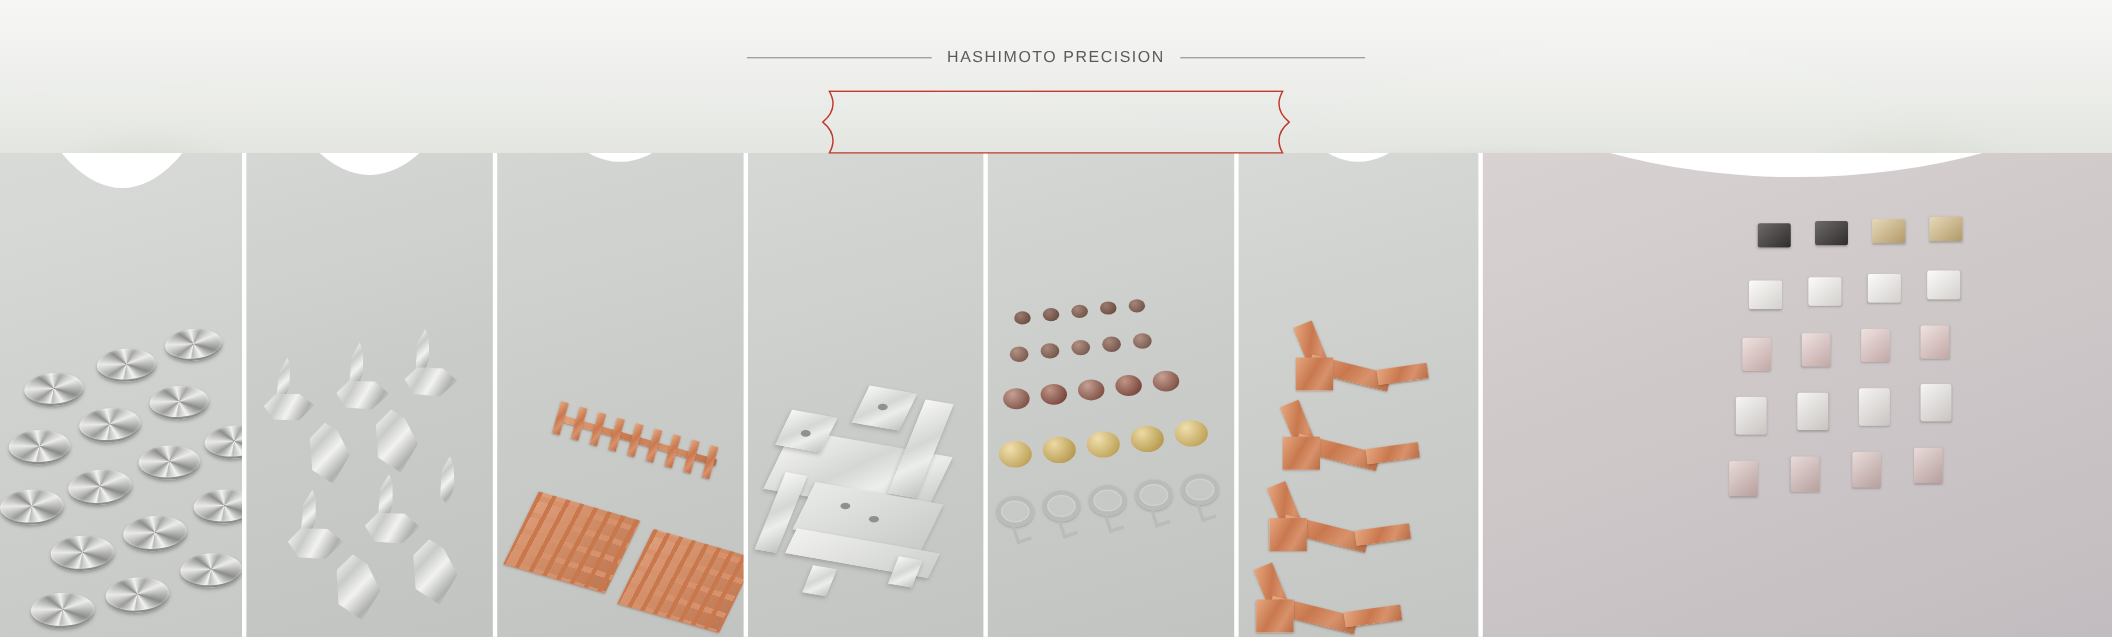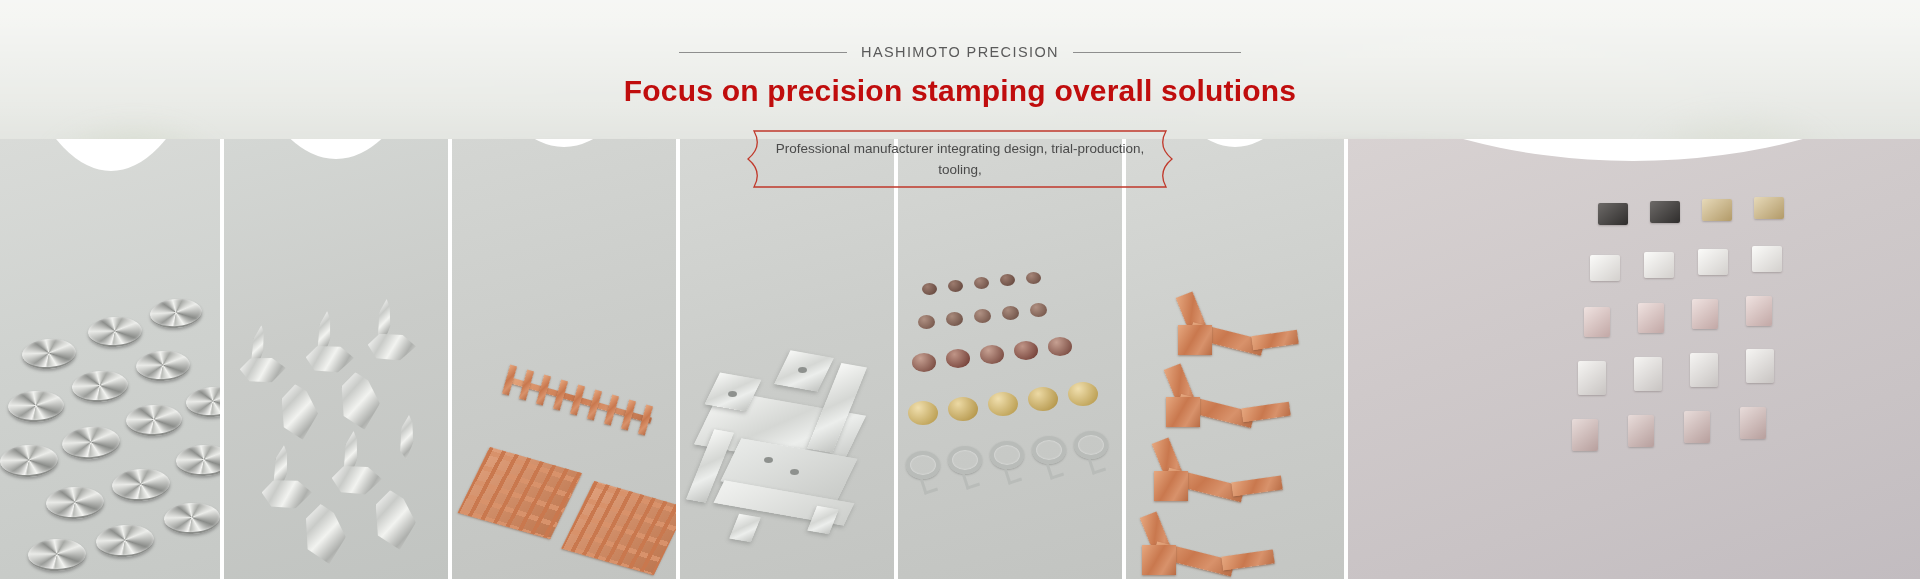--- a/index.html
+++ b/index.html
@@ -88,21 +88,21 @@
 
   
   .bg-wash {
     position:absolute; left:0; top:0; width:100%; height:46%;
     background:linear-gradient(180deg, rgba(255,255,255,.55) 0%, rgba(255,255,255,.30) 45%, rgba(255,255,255,0) 100%);
   }
 
   
   .copy {
     position:absolute; left:0; right:0; top:44px;
-    text-align:center; z-index:6;
+    text-align:left; z-index:6;
   }
   .eyebrow-row {
     display:flex; align-items:center; justify-content:center; gap:14px;
   }
   .eyebrow-line { width:168px; height:1px; background:#8e8e8e; }
   .eyebrow-text {
     font-size:14.5px; letter-spacing:1.4px; color:#5a5a5a; white-space:nowrap;
   }
   .headline {
     margin-top:14px;
@@ -217,29 +217,27 @@
   </div>
 
   <div class="copy">
 
     <div class="eyebrow-row">
       <span class="eyebrow-line"></span>
       <span class="eyebrow-text">HASHIMOTO PRECISION</span>
       <span class="eyebrow-line"></span>
     </div>
 
-    <div class="headline">Focus on precision stamping overall solutions</div>
 
     <div class="sub-wrap">
       <svg class="sub-frame" viewBox="0 0 440 58" preserveAspectRatio="none">
         <path d="M14 1 H426 L426 1 C421 10 421 20 432 29 C421 38 421 48 426 57 H14
                  C19 48 19 38 8 29 C19 20 19 10 14 1 Z" fill="none" stroke="#c0392b" stroke-width="1.3"></path>
       </svg>
       <div class="sub-text">
-        <div>Professional manufacturer integrating design, trial-production, tooling,</div>
       </div>
     </div>
   </div>
 
   <div class="panels">
 
     <div class="panel" style="left:0px; width:222px;">
       <div class="panel-inner" style="background:linear-gradient(165deg,#d9dbd8 0%, #cfd2cf 45%, #c6c9c6 100%);">
         <div class="disc" style="left:22px;  top:200px; width:54px; height:30px; transform:rotate(-4deg);"></div>
         <div class="disc" style="left:88px;  top:178px; width:54px; height:30px; transform:rotate(-3deg);"></div>

